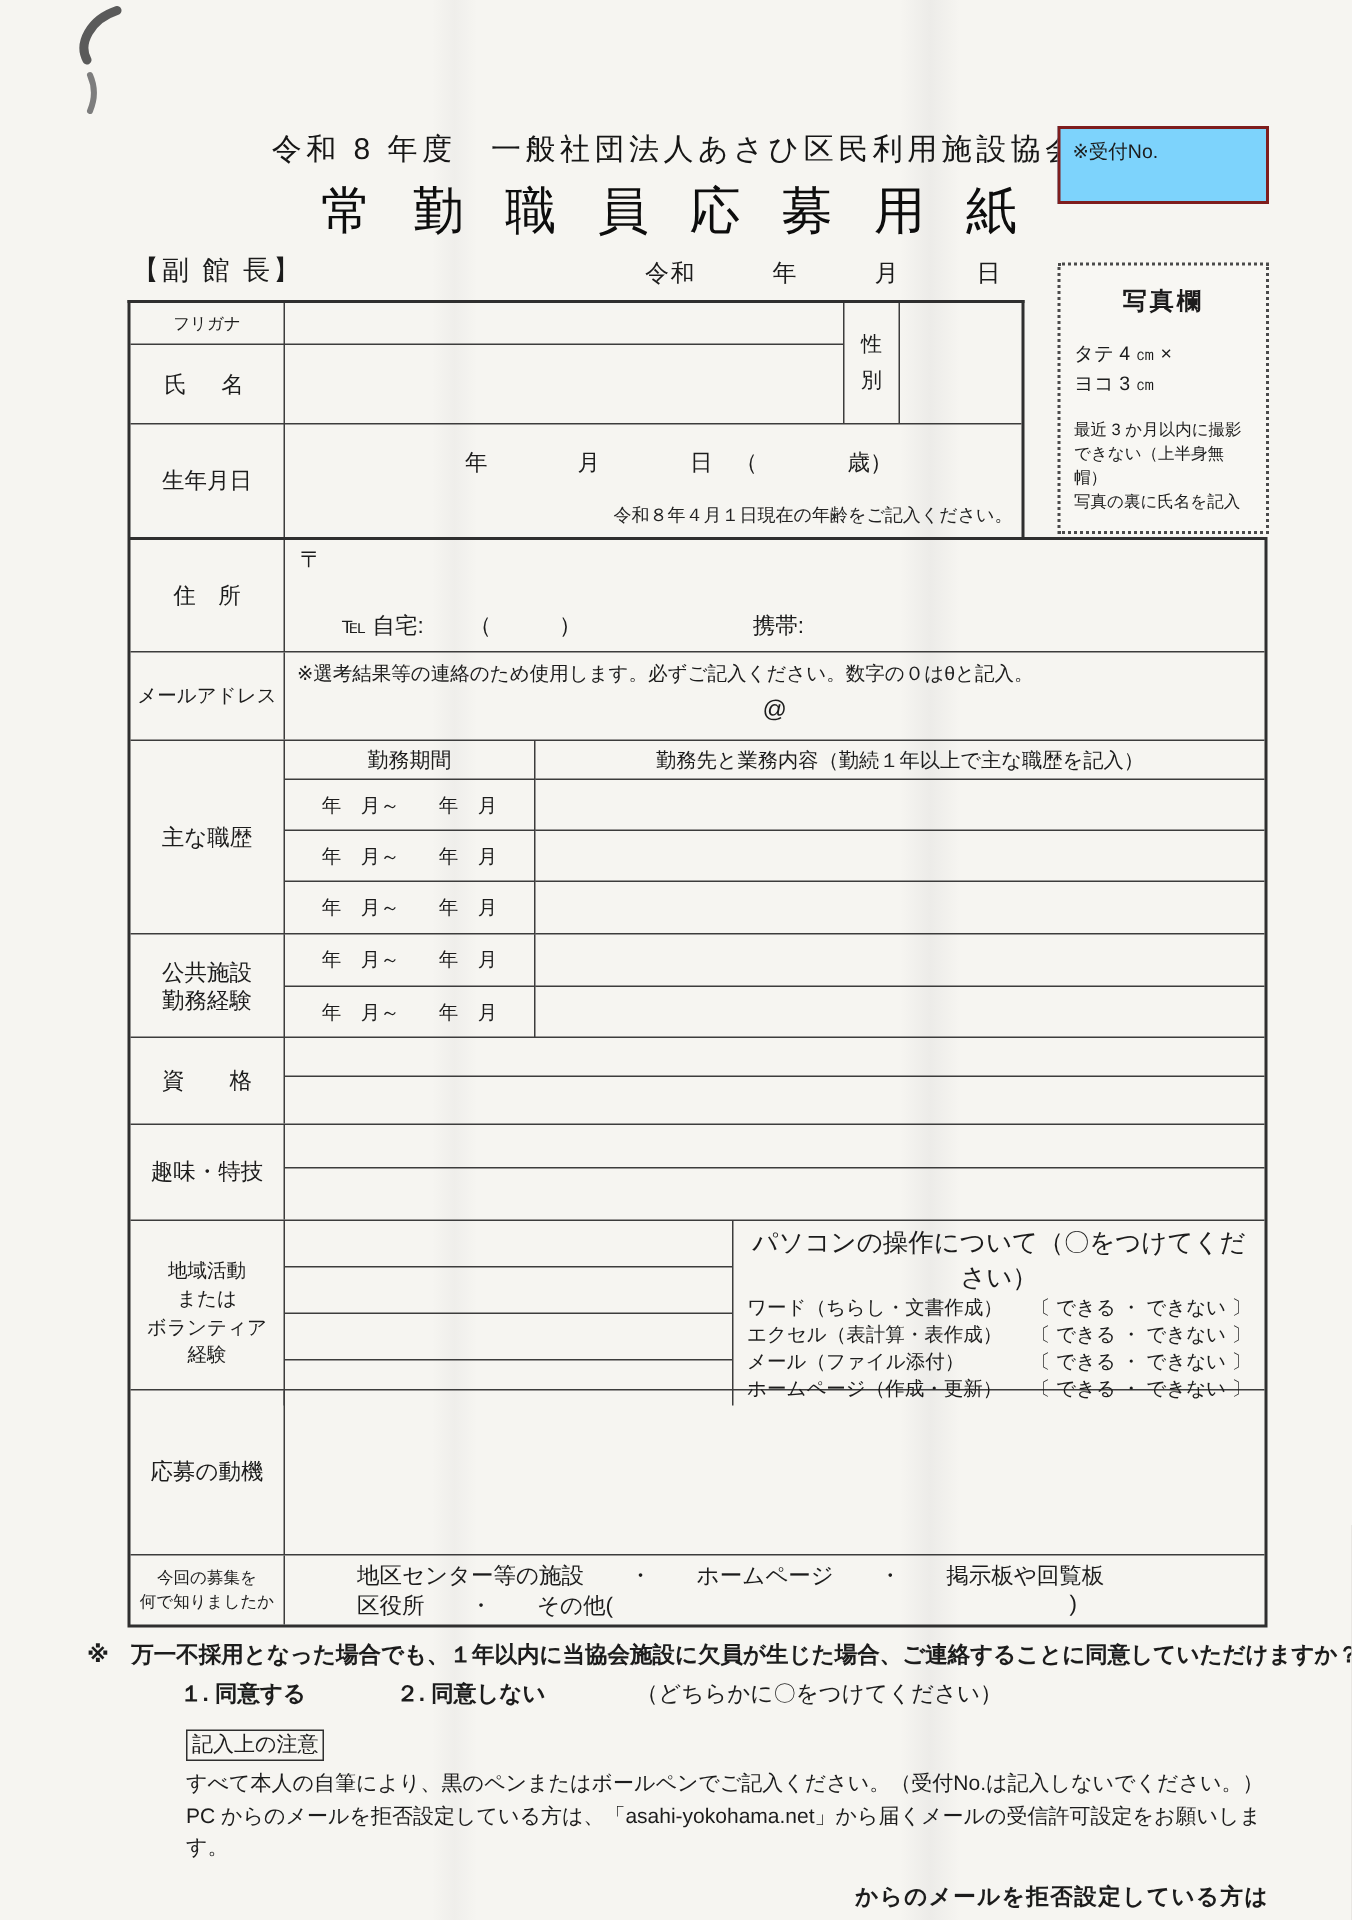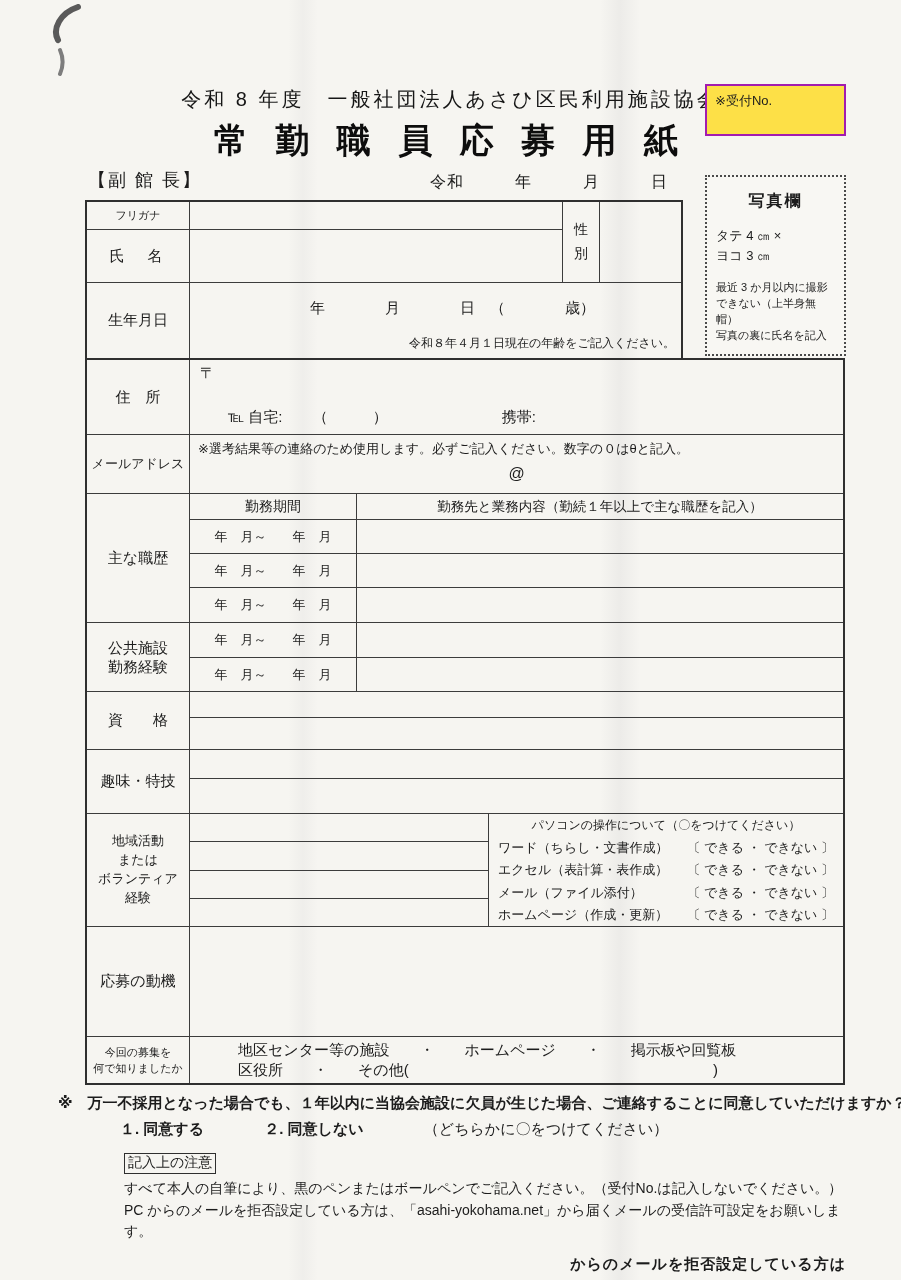--- a/index.html
+++ b/index.html
@@ -9,22 +9,22 @@
   .abs{position:absolute;}
   .bb{border-bottom:1px solid #3c3c3c;}
   .br{border-right:1px solid #3c3c3c;}
   .bl{border-left:1px solid #3c3c3c;}
   .bt{border-top:1px solid #3c3c3c;}
   .cell{display:flex;align-items:center;justify-content:center;}
   .lblcell{display:flex;flex-direction:column;align-items:center;justify-content:center;font-size:15px;}
 
   
   .org-line{left:0;top:86px;width:901px;text-align:center;font-size:20px;letter-spacing:3px;color:#161616;}
-  .recept-box{left:705px;top:84px;width:141px;height:52px;border:2px solid #a21caf;font-size:13px;padding:6px 8px;background:#fde047;}
-  .main-title{left:0;top:118px;width:901px;text-align:center;font-size:34px;font-weight:bold;letter-spacing:9px;color:#0d0d0d;}
+  .recept-box{left:705px;top:84px;width:141px;height:52px;border:2px solid #7f1d1d;font-size:13px;padding:6px 8px;background:#7dd3fc;}
+  .main-title{left:0;top:118px;width:901px;text-align:center;font-size:34px;font-weight:normal;letter-spacing:9px;color:#0d0d0d;}
   .position-label{left:88px;top:168px;font-size:18px;letter-spacing:2px;}
   .date-line{left:430px;top:172px;width:250px;font-size:16px;letter-spacing:1px;}
 
   
   .photo-box{left:705px;top:175px;width:141px;height:181px;border:2px dotted #4a4a4a;background:#f8f7f3;padding:8px 9px;}
   .photo-title{text-align:center;font-size:16px;font-weight:bold;letter-spacing:2px;margin:6px 0 14px;}
   .photo-size{font-size:13px;line-height:1.55;}
   .photo-note{font-size:11px;line-height:1.45;margin-top:14px;}
 
   
@@ -60,21 +60,21 @@
   .period{font-size:13px;}
   .r-qual{height:58px;grid-template-columns:103px 1fr;}
   .ruled-top{height:26px;}
   .r-hobby{height:64px;grid-template-columns:103px 1fr;}
   .ruled-top2{height:29px;}
   .r-comm{height:113px;grid-template-columns:103px 299px 1fr;}
   .comm-lbl{font-size:13px;line-height:1.45;}
   .comm-mid{display:flex;flex-direction:column;}
   .comm-mid div{flex:1;}
   .pcbox{padding:3px 9px 2px;display:flex;flex-direction:column;justify-content:space-between;}
-  .pc-header{text-align:center;font-size:12px;}
+  .pc-header{text-align:center;font-size:17px;}
   .pc-item{display:flex;justify-content:space-between;font-size:13px;}
   .r-motv{height:110px;grid-template-columns:103px 1fr;}
   .r-src{height:46px;grid-template-columns:103px 1fr;}
   .src-lbl{font-size:11px;line-height:1.5;}
   .src-content{padding:3px 16px 3px 48px;font-size:15px;display:flex;flex-direction:column;justify-content:space-around;}
   .src-line2{display:flex;width:480px;justify-content:space-between;}
 
   
   .footer{left:58px;top:1094px;width:788px;}
   .consent-q{font-size:15px;font-weight:bold;white-space:nowrap;}

